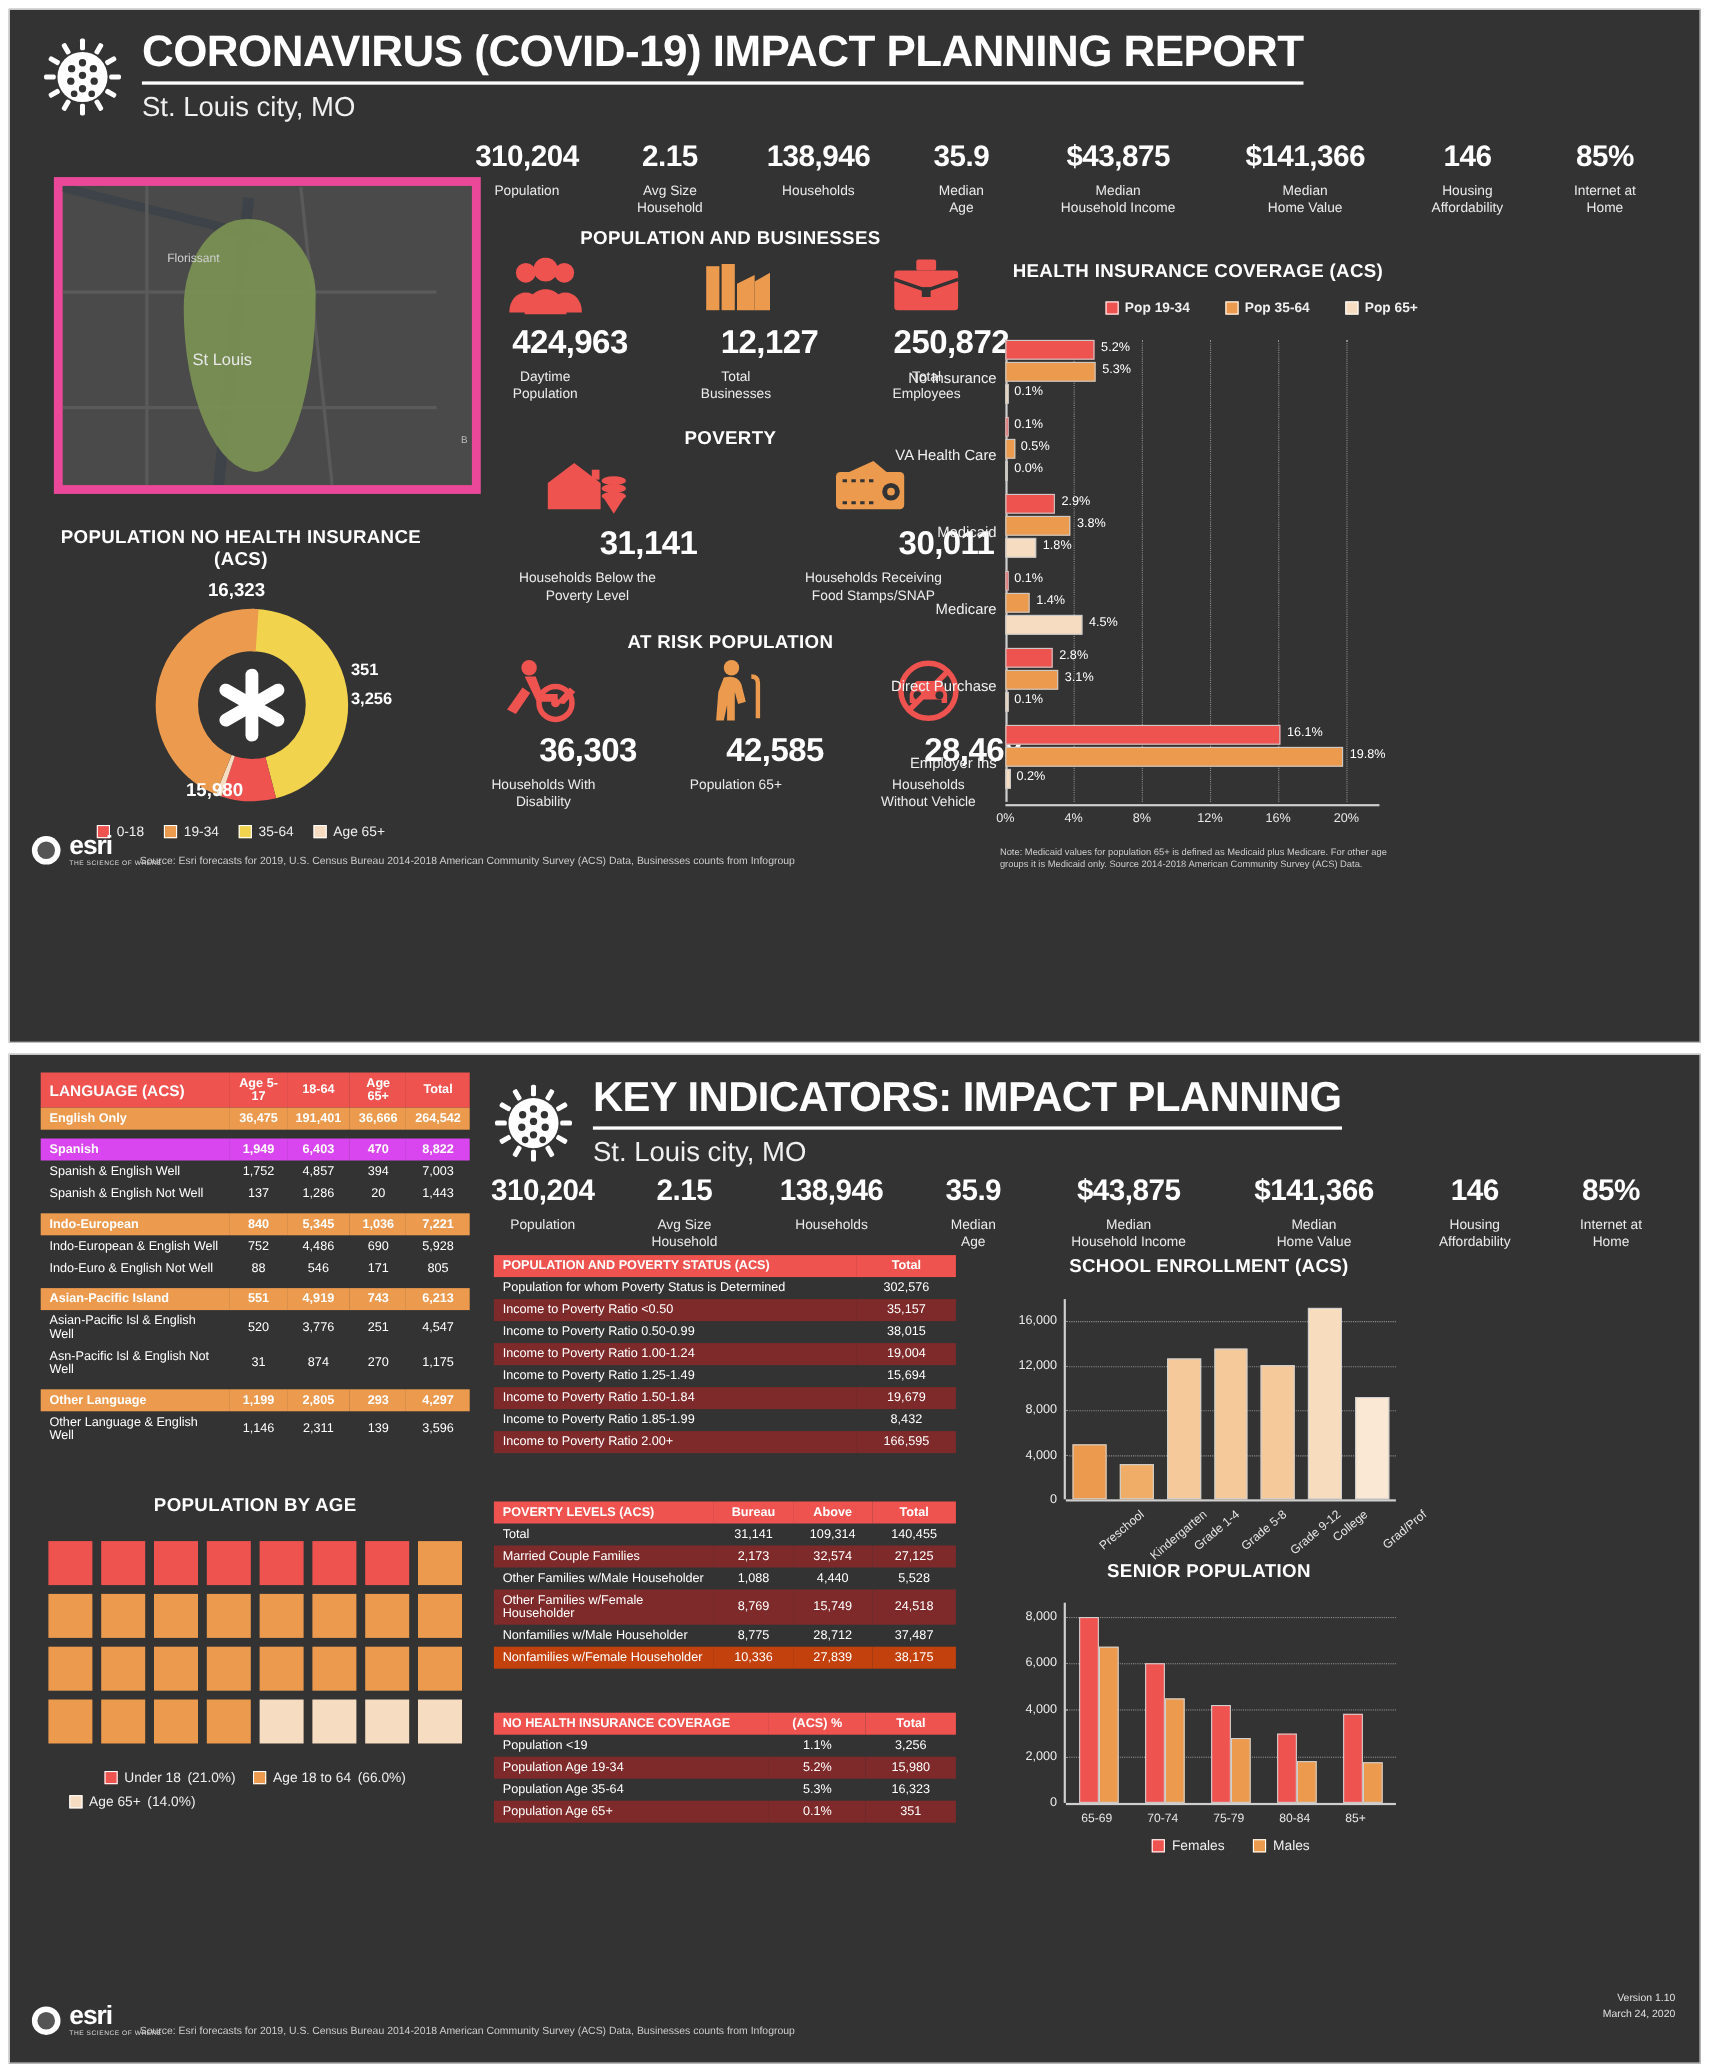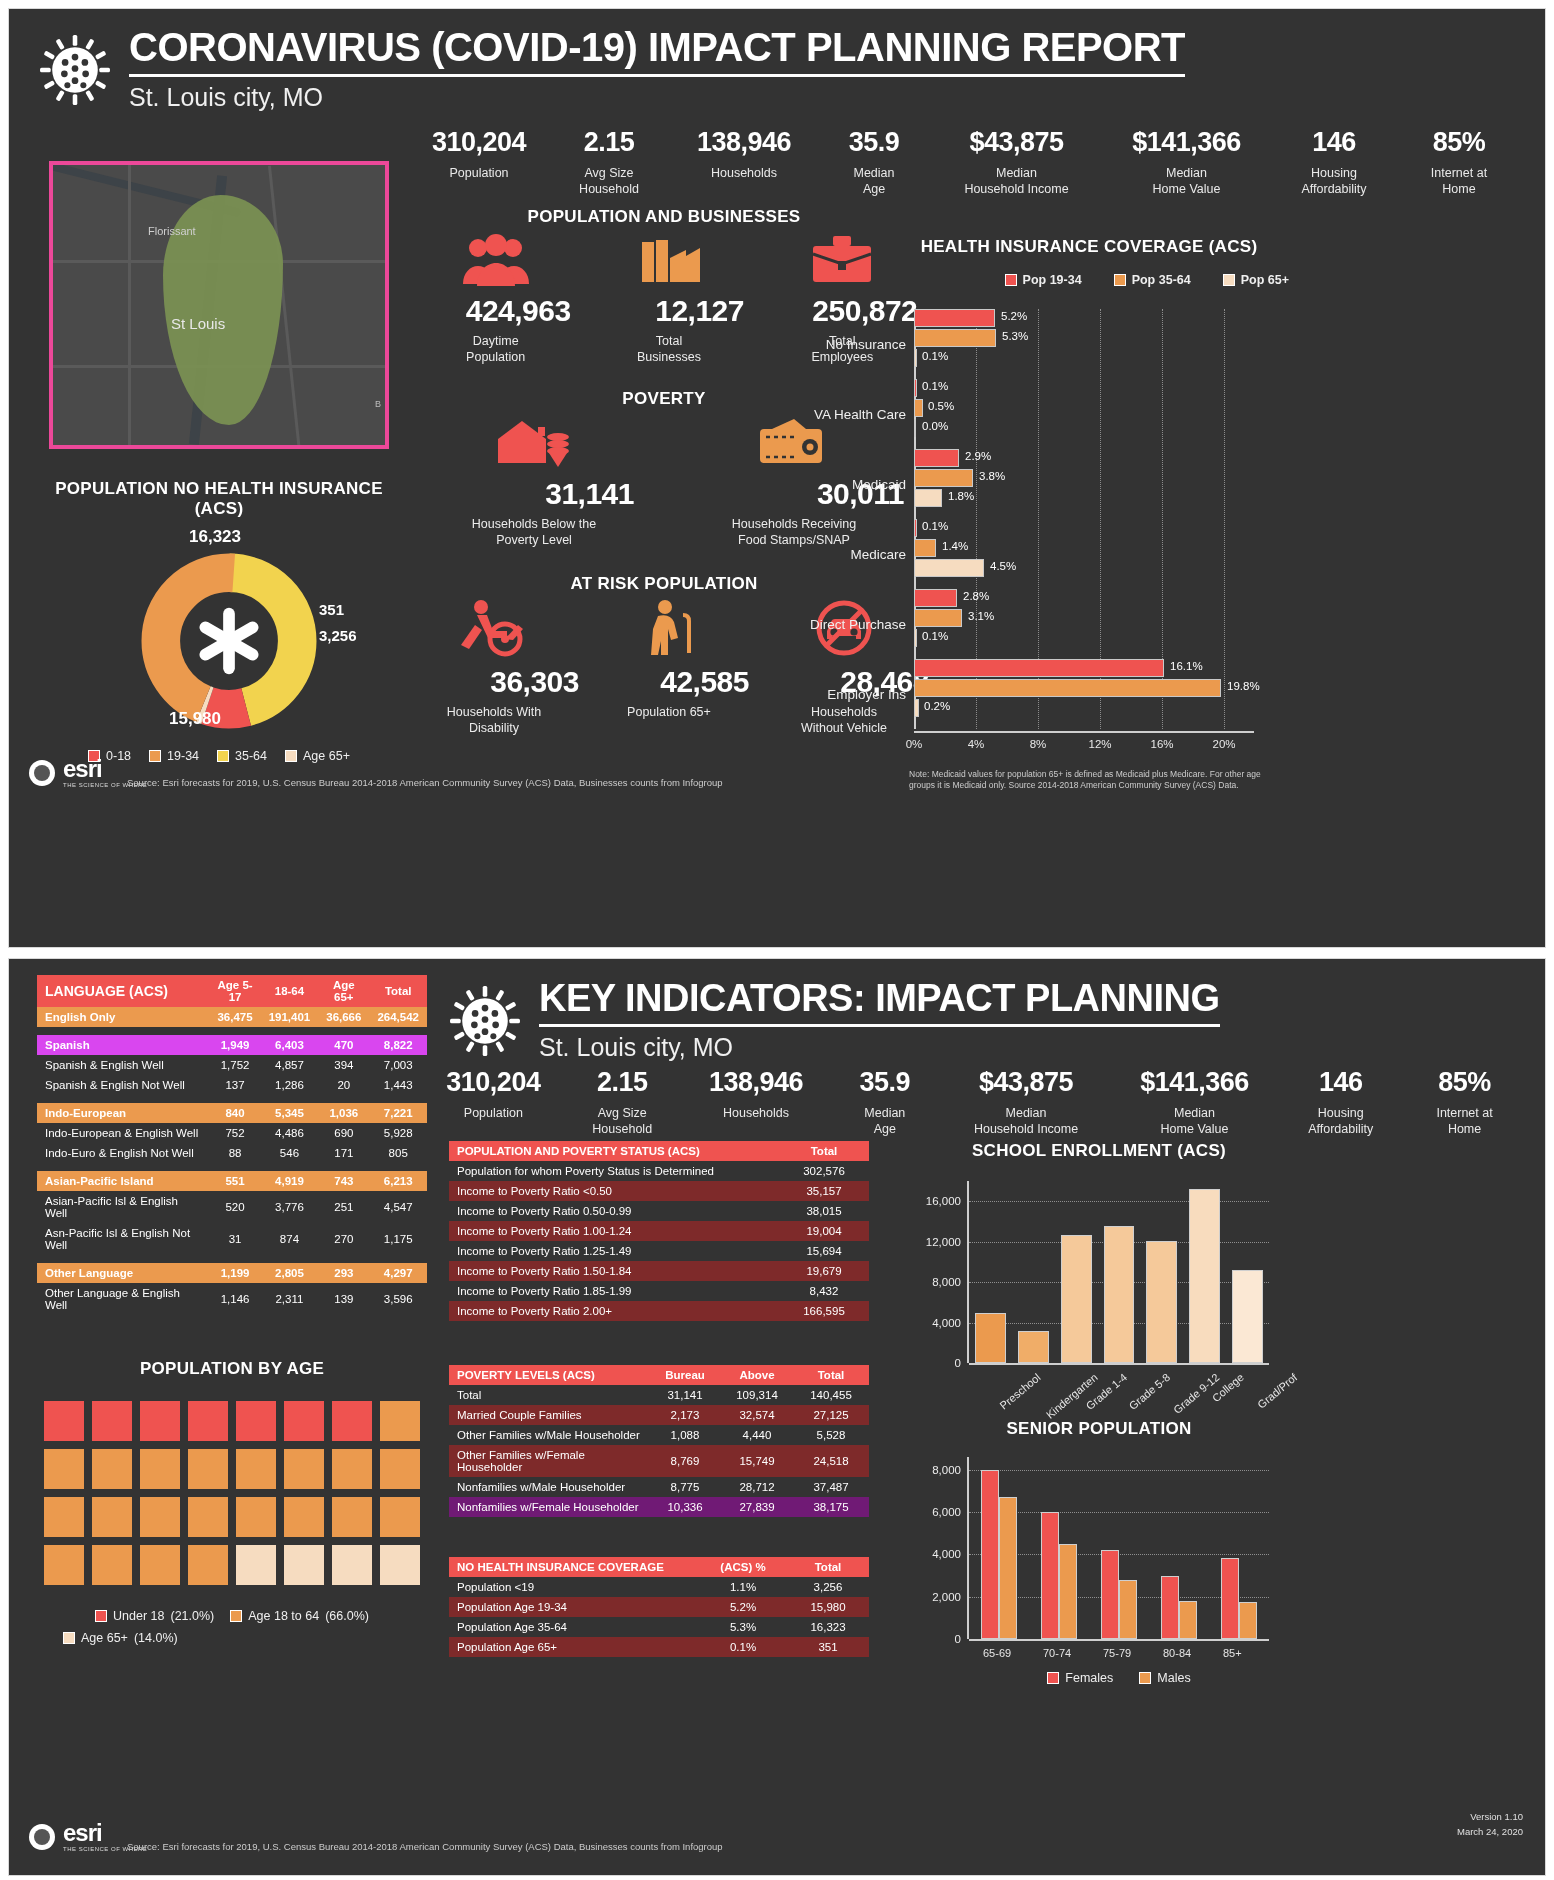--- a/index.html
+++ b/index.html
@@ -31,22 +31,22 @@
 
   
   .kpis { display: flex; padding: 8px 20px 0 0; }
   .kpi { text-align: center; }
   .kpi-val { font-size: 27px; font-weight: bold; color: #fff; letter-spacing: -0.5px;}
   .kpi-lbl { font-size: 12.5px; color: #eaeaea; margin-top: 8px; line-height: 1.25; font-weight: 300;}
 
   
   .mapbox {
     position: absolute; left: 40px; top: 152px;
-    width: 340px; height: 288px;
-    border: 4px solid #ec4899; background: #4a4a4a; overflow: hidden;
+    width: 388px; height: 288px;
+    border: 8px solid #ec4899; background: #4a4a4a; overflow: hidden;
   }
   .map-label { position: absolute; color: #cfcfcf; font-size: 11px; }
   .map-city { position: absolute; color: #e8e8e8; font-size: 15px; left: 118px; top: 150px;}
   .map-blob {
     position: absolute; left: 110px; top: 30px; width: 120px; height: 230px;
     background: #7b9153; border-radius: 48% 52% 45% 55% / 35% 30% 70% 65%;
     opacity: .92;
   }
   .road { position: absolute; background: #5a5a5a; }
   .river { position:absolute; background:#3d4348; }
@@ -836,21 +836,21 @@
               <td class="ctr">8,769</td>
               <td class="ctr">15,749</td>
               <td class="ctr">24,518</td>
             </tr>
             <tr style="color: rgb(242, 242, 242);">
               <td>Nonfamilies w/Male Householder</td>
               <td class="ctr">8,775</td>
               <td class="ctr">28,712</td>
               <td class="ctr">37,487</td>
             </tr>
-            <tr style="background: #701a75; padding-left: 32px;">
+            <tr style="background: #c2410c; padding-left: 32px;">
               <td>Nonfamilies w/Female Householder</td>
               <td class="ctr">10,336</td>
               <td class="ctr">27,839</td>
               <td class="ctr">38,175</td>
             </tr>
           </tbody>
       </table>
     </div>
 
     <div style="position:absolute; left:440px; top:598px; width:420px;">

